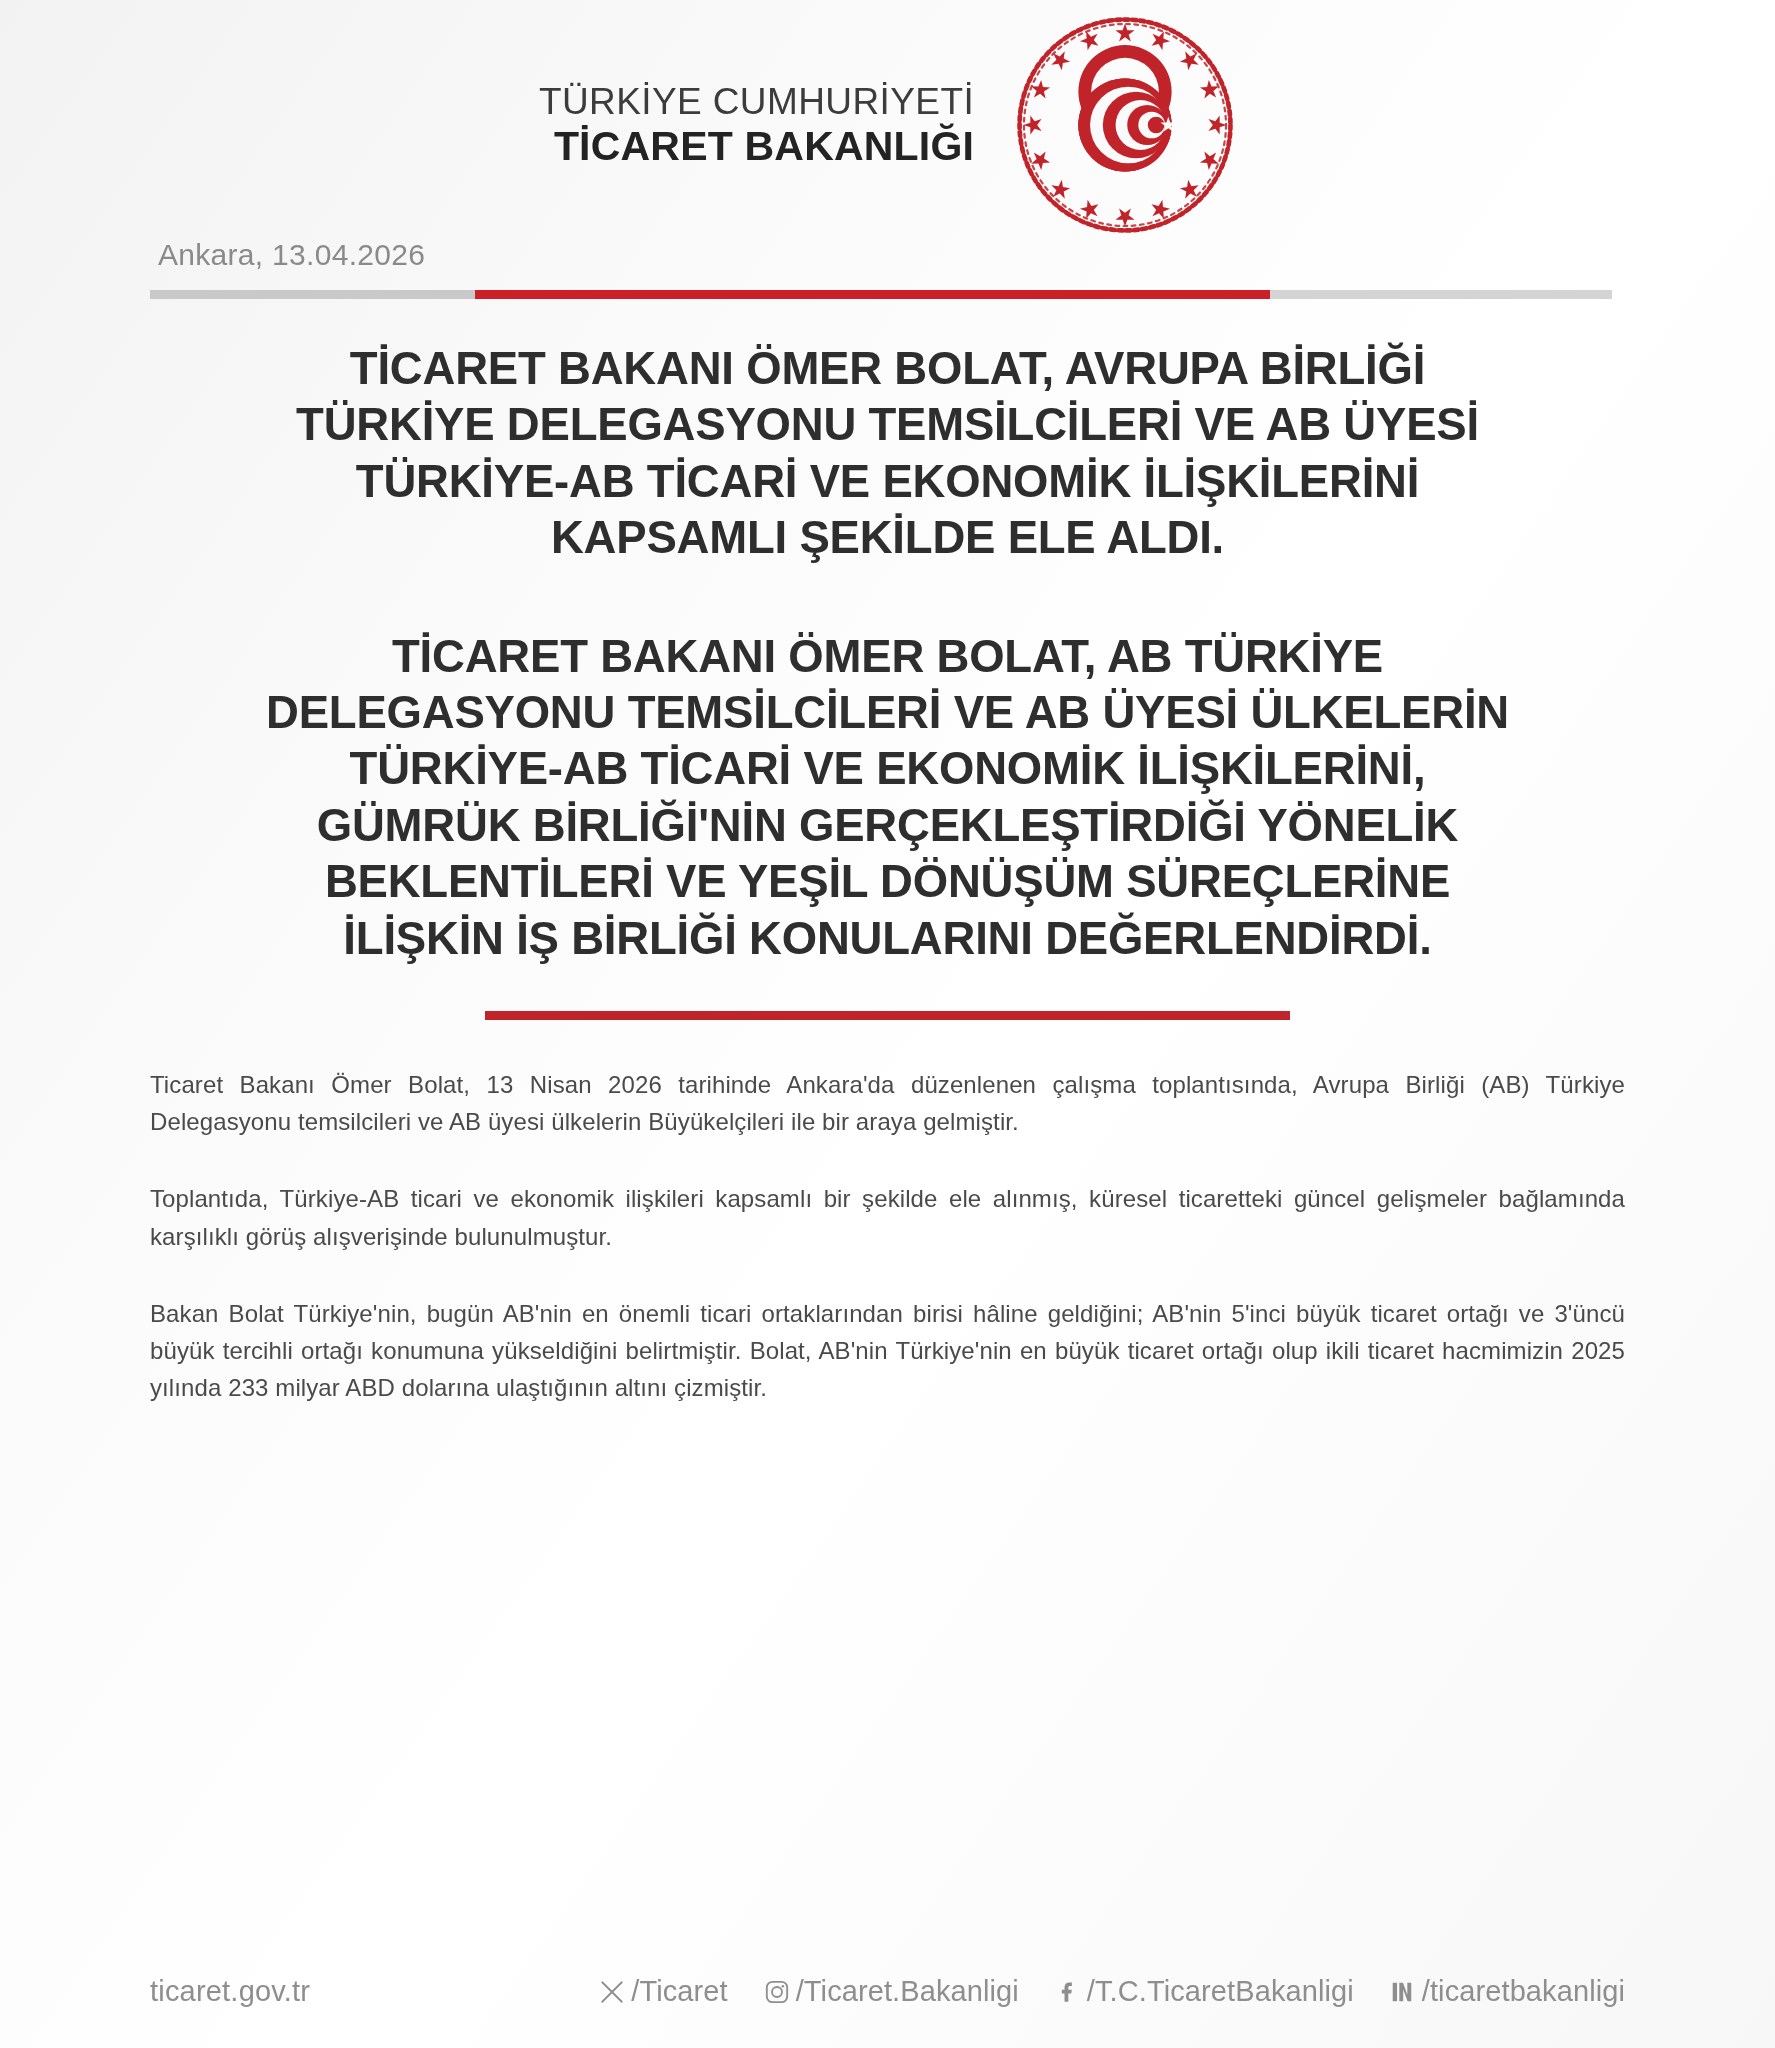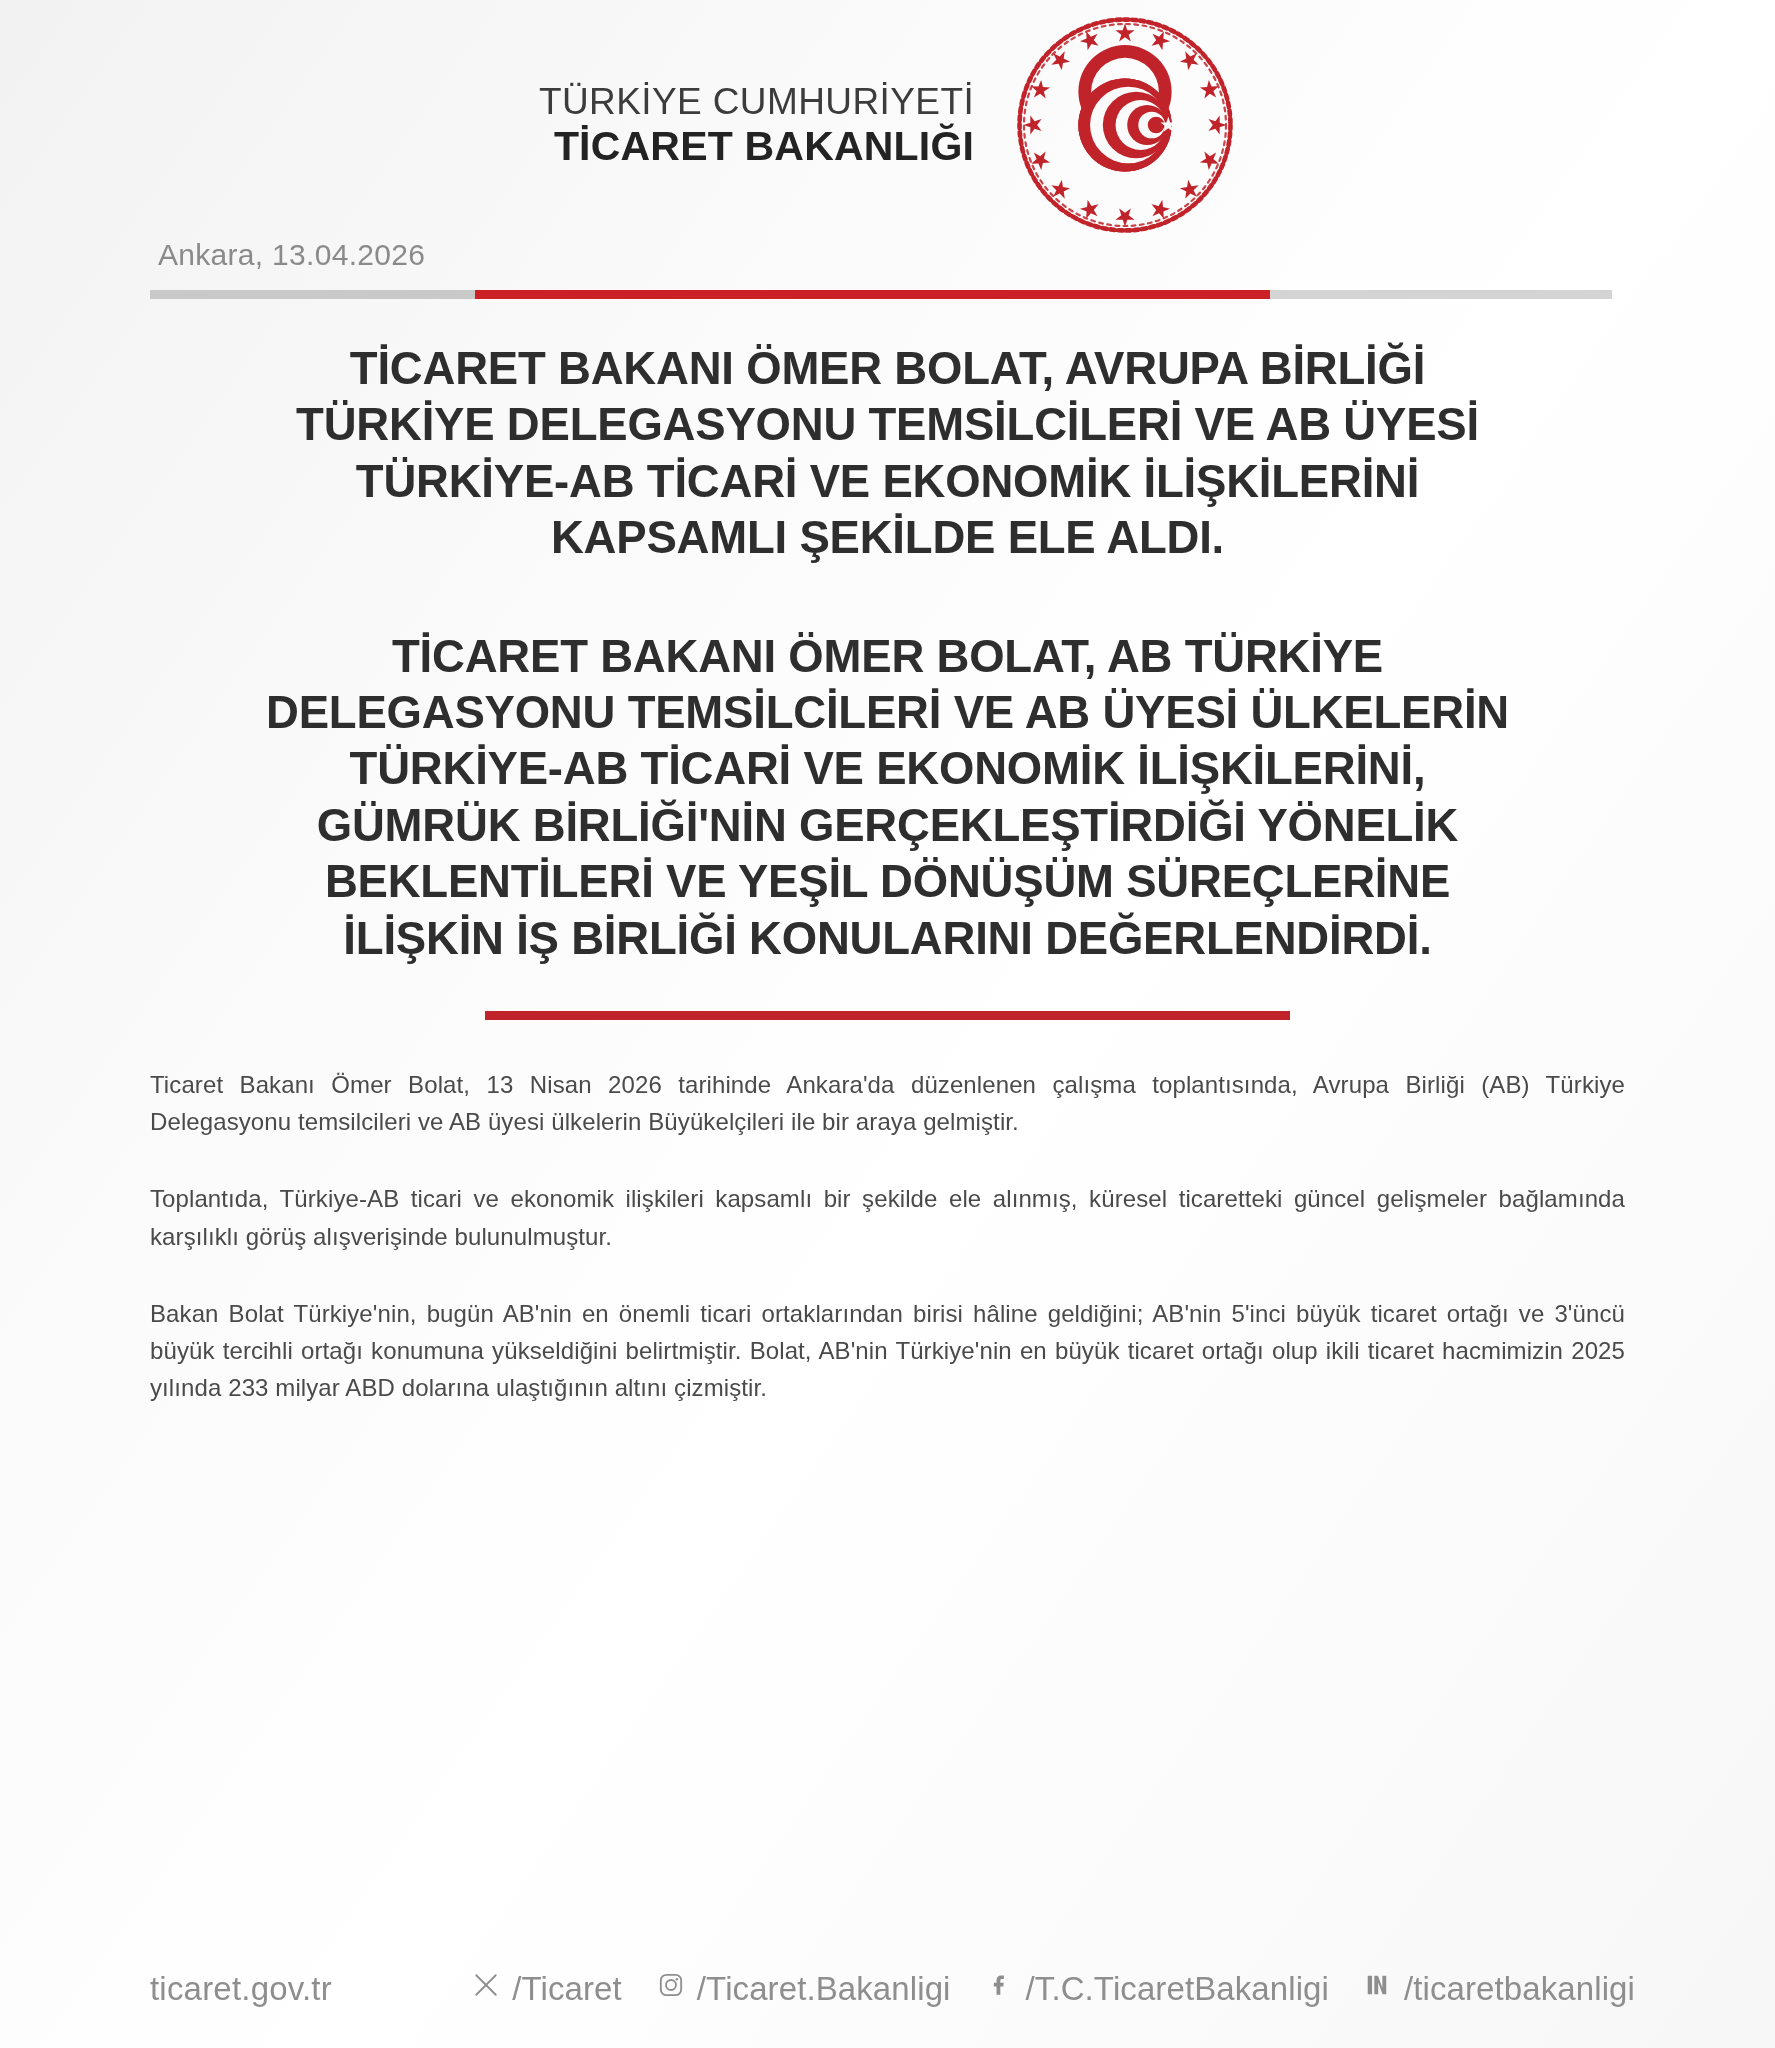--- a/index.html
+++ b/index.html
@@ -121,42 +121,42 @@
     font-weight: 300;
     letter-spacing: 0.1px;
     margin-bottom: 40px;
   }
   .para:last-child { margin-bottom: 16px; }
 
   
   .footer {
     position: absolute;
     left: 150px;
-    right: 140px;
+    right: 150px;
     bottom: 40px;
     display: flex;
     align-items: center;
     justify-content: space-between;
     color: #8e8e8e;
-    font-size: 33px;
+    font-size: 29px;
     font-weight: 300;
   }
 
   .site { letter-spacing: 0.2px; }
 
   .socials {
     display: flex;
     align-items: center;
     gap: 34px;
   }
 
   .social {
     display: flex;
-    align-items: flex-start;
-    gap: 11px;
+    align-items: center;
+    gap: 4px;
     white-space: nowrap;
   }
 
   .social .glyph {
     display: inline-flex;
     align-items: center;
     justify-content: center;
     width: 30px;
     height: 30px;
   }

